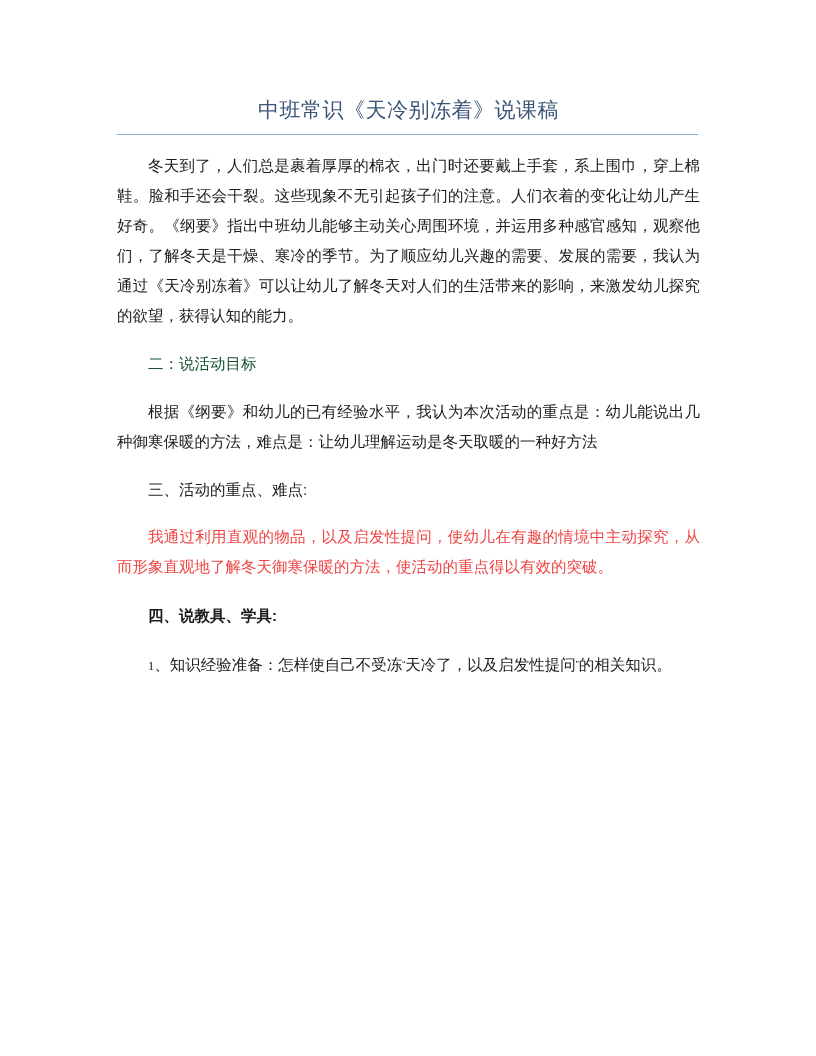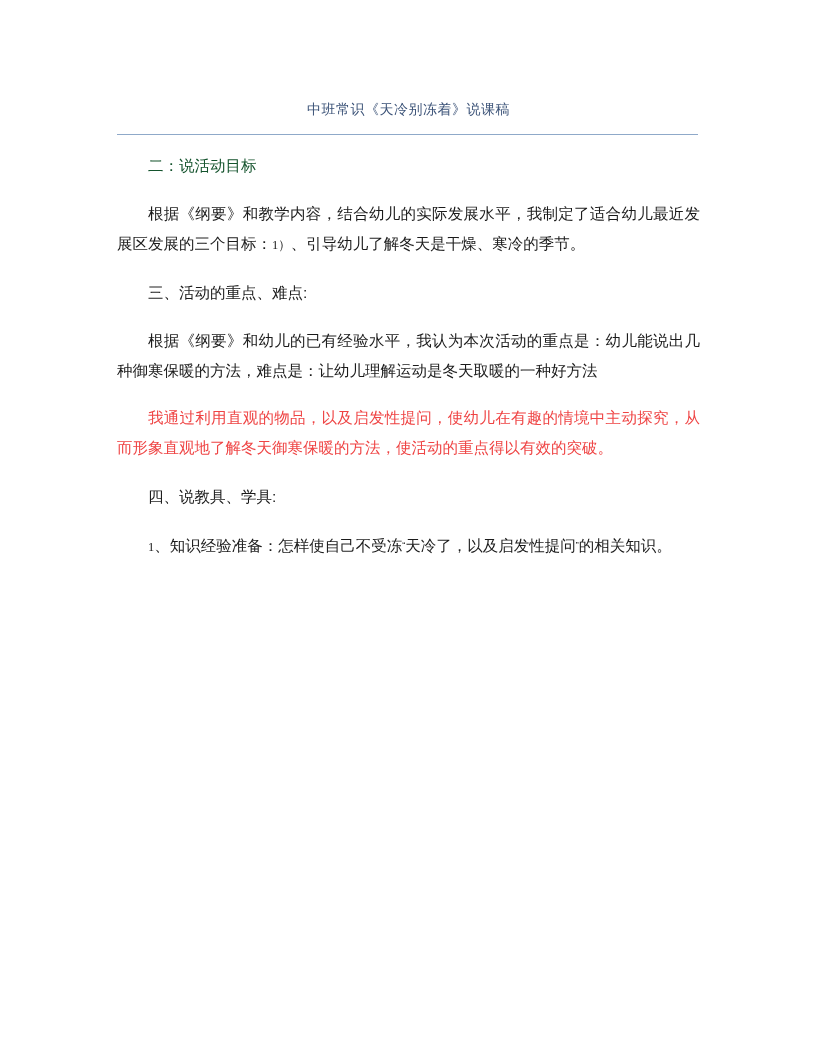--- a/index.html
+++ b/index.html
@@ -23,21 +23,21 @@
   .content {
     position: absolute;
     left: 117px;
     top: 0;
     width: 583px;
   }
   .doc-title {
     margin: 0;
     padding: 96px 0 0 0;
     text-align: center;
-    font-size: 14px;
+    font-size: 21px;
     font-weight: normal;
     line-height: 28px;
     color: #3c5378;
     letter-spacing: 0.5px;
     font-family: "Liberation Serif", "DejaVu Serif", serif;
   }
   .title-rule {
     margin: 10px 0 0 0;
     height: 0;
     border: 0;
@@ -79,33 +79,33 @@
 <div class="page">
   <div class="content">
 
     <h1 class="doc-title" id="title-el" style="color: rgb(60, 83, 120);">中班常识《天冷别冻着》说课稿</h1>
 
     <hr class="title-rule" style="border-top-color: rgb(143, 169, 201);">
 
     <div class="body-block">
 
 
+      <p class="para" style="color: rgb(27, 27, 27);">冬天到了，人们总是裹着厚厚的棉衣，出门时还要戴上手套，系上围巾，穿上棉鞋。脸和手还会干裂。这些现象不无引起孩子们的注意。人们衣着的变化让幼儿产生好奇。《纲要》指出中班幼儿能够主动关心周围环境，并运用多种感官感知，观察他们，了解冬天是干燥、寒冷的季节。为了顺应幼儿兴趣的需要、发展的需要，我认为通过《天冷别冻着》可以让幼儿了解冬天对人们的生活带来的影响，来激发幼儿探究的欲望，获得认知的能力。</p>
 
       <p class="para" style="color: #14532d;">二：说活动目标</p>
 
-      <p class="para" style="color: rgb(27, 27, 27);"><span>根据《纲要》和教学内容，结合幼儿的实际发展水平，我制定了适合幼儿最近发展区发展的三个目标：</span><span class="num">1）</span><span>、引导幼儿了解冬天是干燥、寒冷的季节。</span></p>
 
+
+      <p class="para" style="color: rgb(27, 27, 27);">根据《纲要》和幼儿的已有经验水平，我认为本次活动的重点是：幼儿能说出几种御寒保暖的方法，难点是：让幼儿理解运动是冬天取暖的一种好方法</p>
 
       <p class="para" style="color: rgb(27, 27, 27);">三、活动的重点、难点:</p>
 
-      <p class="para" style="color: rgb(27, 27, 27);">根据《纲要》和幼儿的已有经验水平，我认为本次活动的重点是：幼儿能说出几种御寒保暖的方法，难点是：让幼儿理解运动是冬天取暖的一种好方法</p>
-
       <p class="para" style="color: #ef4444; font-family: Liberation Mono, monospace;">我通过利用直观的物品，以及启发性提问，使幼儿在有趣的情境中主动探究，从而形象直观地了解冬天御寒保暖的方法，使活动的重点得以有效的突破。</p>
 
-      <p class="para" style="color: rgb(27, 27, 27);">四、说教具、学具:</p>
+      <p class="para" style="color: rgb(27, 27, 27); font-weight: bold;">四、说教具、学具:</p>
 
       <p class="para" style="color: rgb(27, 27, 27);"><span class="num">1</span><span>、知识经验准备：怎样使自己不受冻</span><span class="qm">“</span><span>天冷了，以及启发性提问</span><span class="qm">”</span><span>的相关知识。</span></p>
 
 
 
     </div>
   </div>
 </div>
 
 </body></html>

